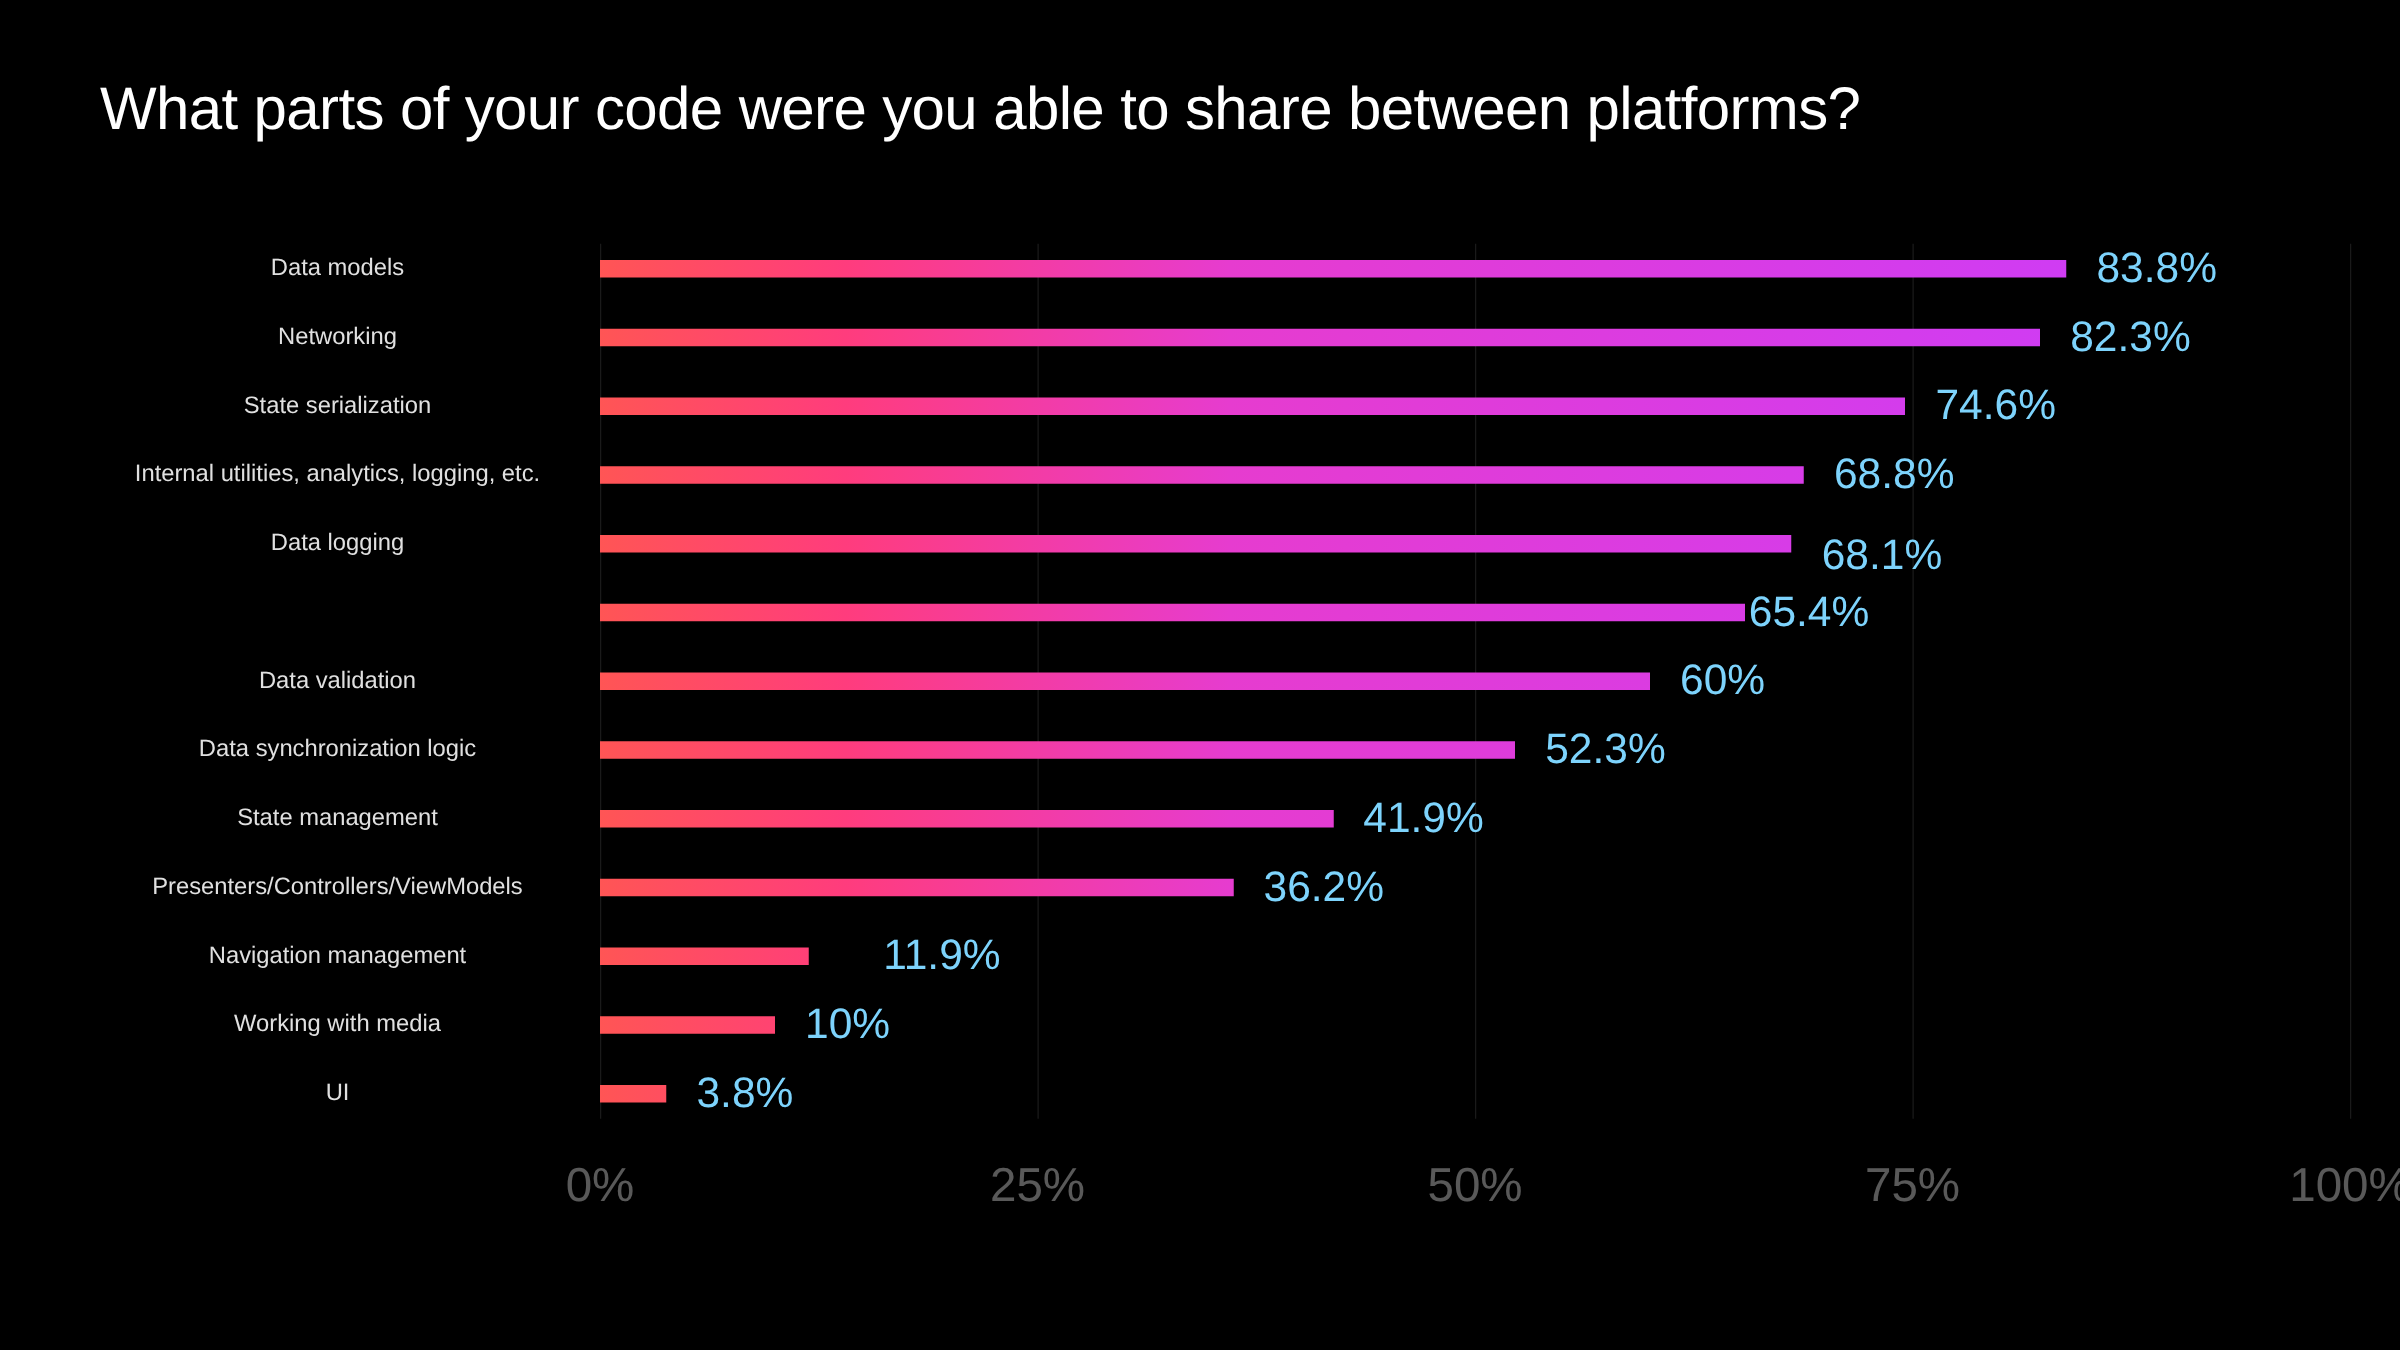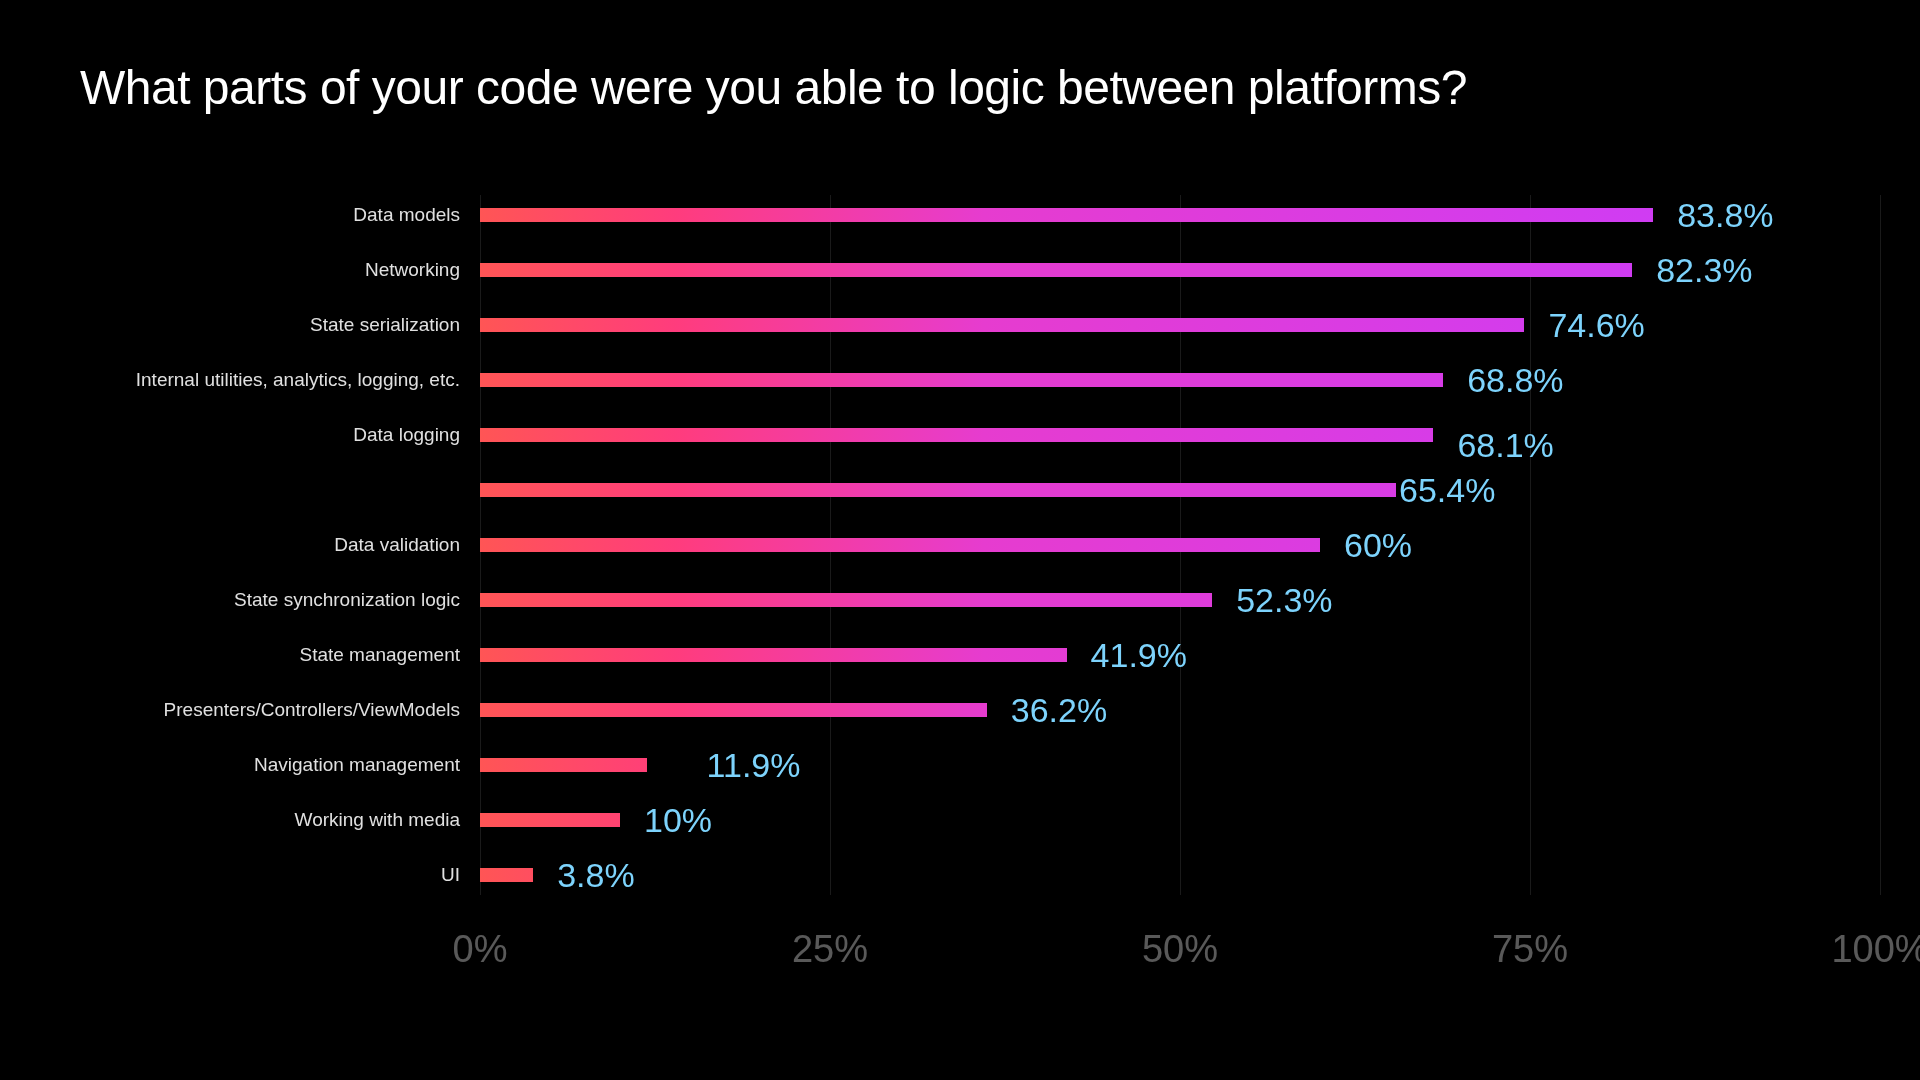--- a/index.html
+++ b/index.html
@@ -55,21 +55,21 @@
   .row {
     position: absolute;
     left: 0;
     right: 0;
     height: 42px;
   }
   .ylabel {
     position: absolute;
     left: 0;
     width: 380px;
-    text-align: right;
+    text-align: center;
     font-size: 19px;
     line-height: 20px;
     color: rgba(255,255,255,0.88);
     top: 50%;
     transform: translateY(-50%);
     white-space: pre-line;
   }
   .bar {
     position: absolute;
     left: 400px;
@@ -85,21 +85,21 @@
     font-size: 34px;
     color: #7dd3fc;
     font-weight: 400;
     white-space: nowrap;
   }
 </style>
 </head>
 <body>
 
 <div class="slide">
-  <h1 class="title">What parts of your code were you able to logic between platforms?</h1>
+  <h1 class="title">What parts of your code were you able to share between platforms?</h1>
 
   <div class="chart-area">
     <div class="plot">
 
       <div class="gridline" style="left:0%"></div>
       <div class="gridline" style="left:25%"></div>
       <div class="gridline" style="left:50%"></div>
       <div class="gridline" style="left:75%"></div>
       <div class="gridline" style="left:100%"></div>
 
@@ -139,21 +139,21 @@
         <div class="row" style="top: 274px;">
           <div class="bar" style="width: 915.6px; background-size: 1400px 100%; background-position: left center;"></div>
           <div class="val" style="left: 1319px;">65.4%</div>
         </div>
         <div class="row" style="top: 329px;">
           <div class="ylabel">Data validation</div>
           <div class="bar" style="width: 840px; background-size: 1400px 100%; background-position: left center;"></div>
           <div class="val" style="left: 1264px;">60%</div>
         </div>
         <div class="row" style="top: 384px;">
-          <div class="ylabel">State synchronization logic</div>
+          <div class="ylabel">Data synchronization logic</div>
           <div class="bar" style="width: 732.2px; background-size: 1400px 100%; background-position: left center;"></div>
           <div class="val" style="left: 1156.2px;">52.3%</div>
         </div>
         <div class="row" style="top: 439px;">
           <div class="ylabel">State management</div>
           <div class="bar" style="width: 586.6px; background-size: 1400px 100%; background-position: left center;"></div>
           <div class="val" style="left: 1010.6px;">41.9%</div>
         </div>
         <div class="row" style="top: 494px;">
           <div class="ylabel">Presenters/Controllers/ViewModels</div>

